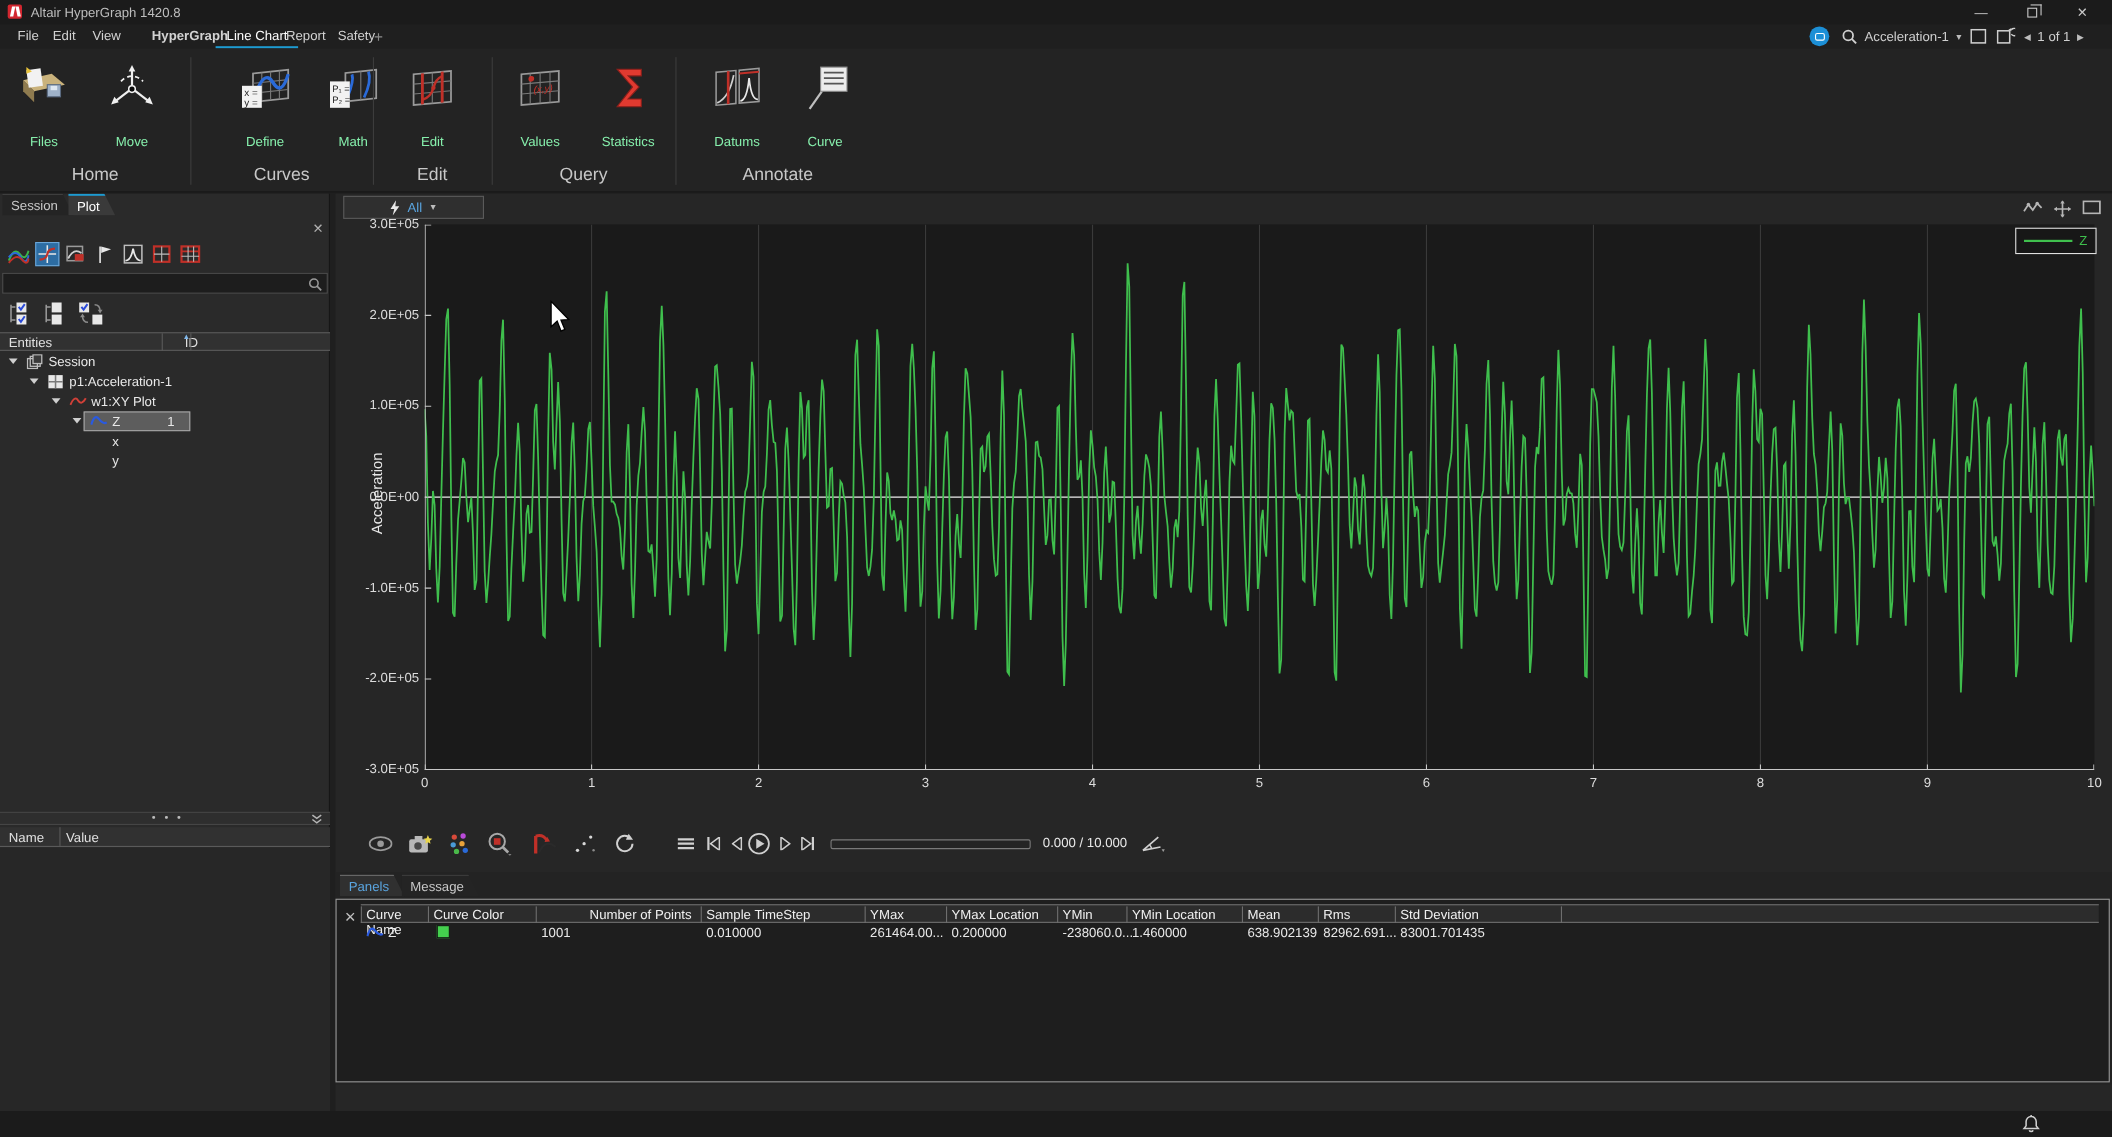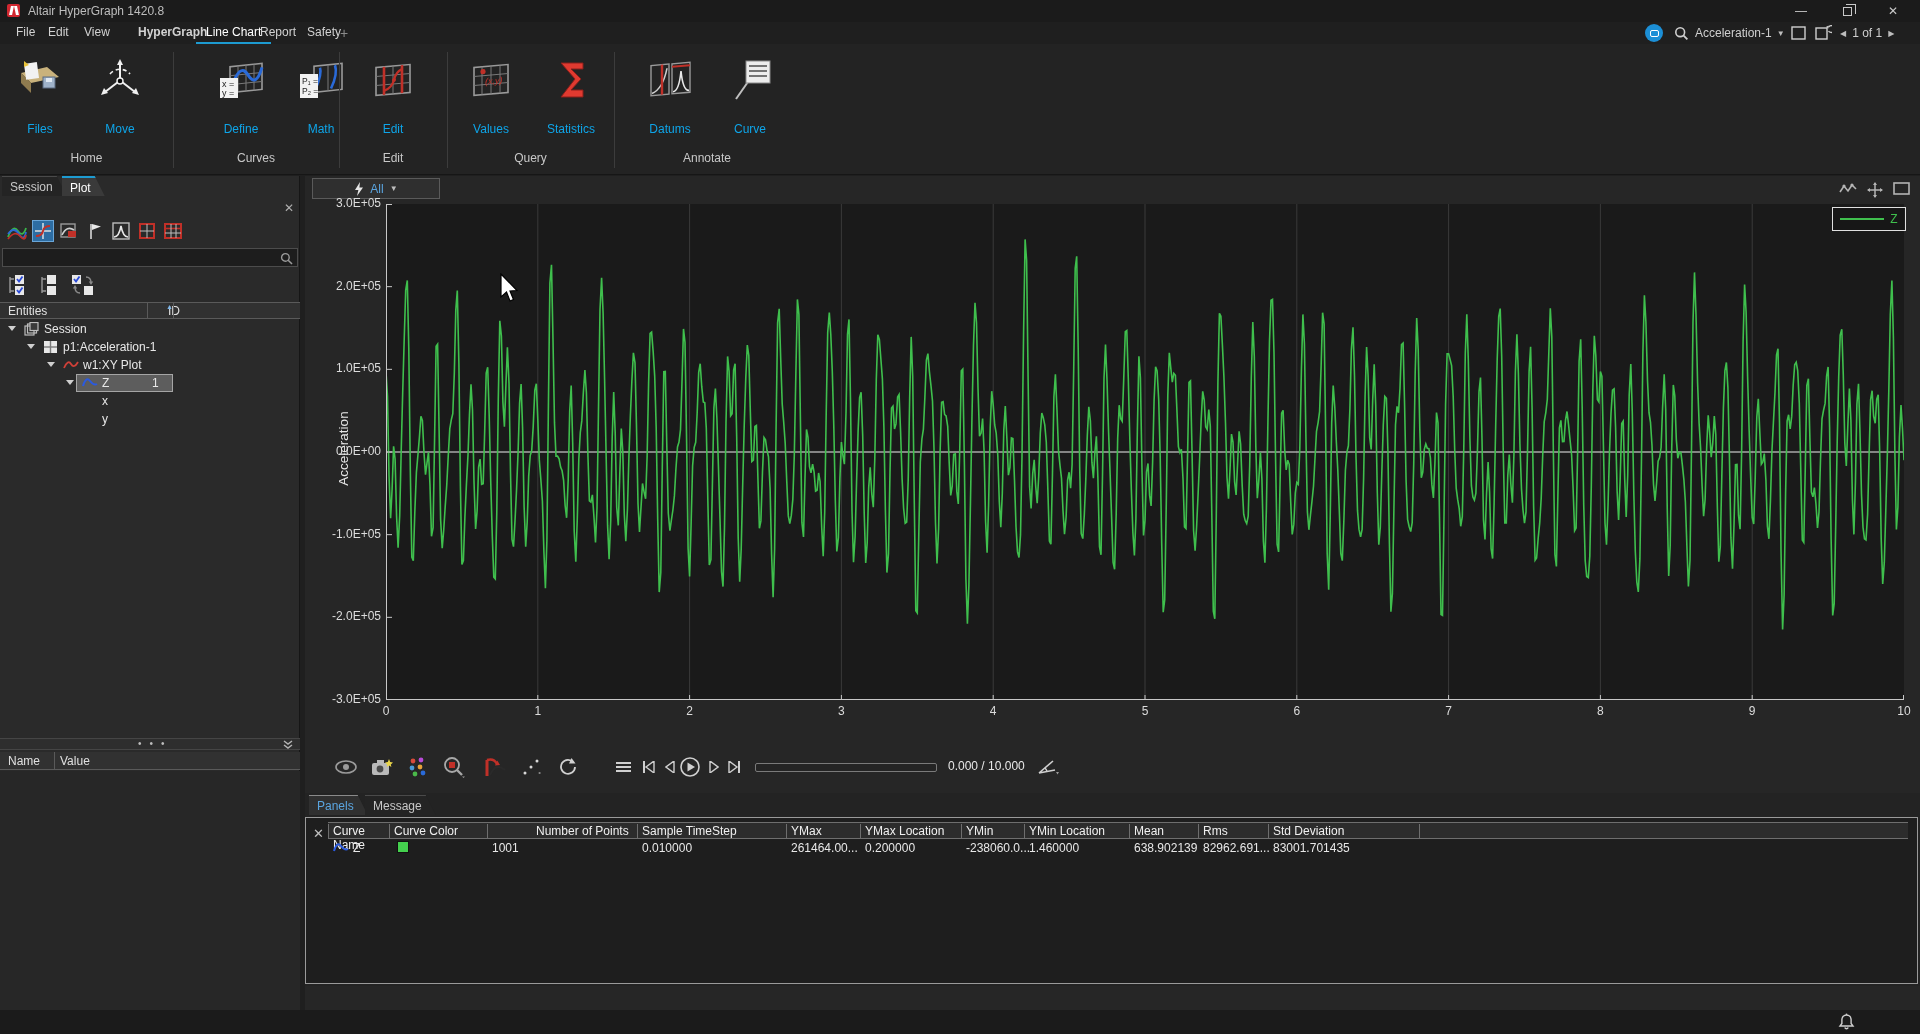--- a/index.html
+++ b/index.html
@@ -30,22 +30,22 @@
   #page-selector .caret { margin-left:5px; }
   #nav-pages { left:1840px; }
   .caret { font-size:8px; color:#bdbdbd; }
 
   
   #ribbon { position:absolute; left:0; top:44px; width:1920px; height:131px; background:#232323; border-bottom:1px solid #161616; }
   .ribbon-group { position:absolute; top:0; height:131px; }
   .ribbon-sep { position:absolute; top:8px; width:1px; height:116px; background:#3c3c3c; }
   .ribbon-btn { position:absolute; top:12px; width:72px; text-align:center; }
   .ribbon-btn .ricon { width:48px; height:48px; margin:0 auto 10px auto; display:flex; align-items:center; justify-content:center; }
-  .ribbon-btn .rlabel { font-size:12px; color:#0ea5e9; margin-top:18px; }
-  .group-label { position:absolute; top:107px; width:100%; text-align:center; font-size:12px; color:#c8c8c8; }
+  .ribbon-btn .rlabel { font-size:12px; color:#86efac; margin-top:18px; }
+  .group-label { position:absolute; top:107px; width:100%; text-align:center; font-size:16px; color:#c8c8c8; }
 
   
   #sidebar { position:absolute; left:0; top:176px; width:300px; height:834px; background:#2a2a2a; border-right:1px solid #161616; }
   .tab { position:absolute; top:0; height:20px; line-height:20px; font-size:12px; color:#c8c8c8; padding:0 14px 0 8px;
          background:#242424; clip-path:polygon(0 0, calc(100% - 10px) 0, 100% 100%, 0 100%); border-top:1px solid #4a4a4a; }
   .tab.active { background:#3a3a3a; color:#fff; border-top:2px solid #1d9bd1; }
   #sb-close { position:absolute; left:284px; top:26px; width:12px; height:12px; color:#b0b0b0; font-size:12px; line-height:12px; }
   #sb-tools { position:absolute; left:6px; top:44px; height:24px; display:flex; gap:4px; }
   .sb-tool { width:22px; height:22px; display:flex; align-items:center; justify-content:center; border:1px solid transparent; }
   .sb-tool.selected { background:#2d6da3; border:1px solid #6aa6d8; }

